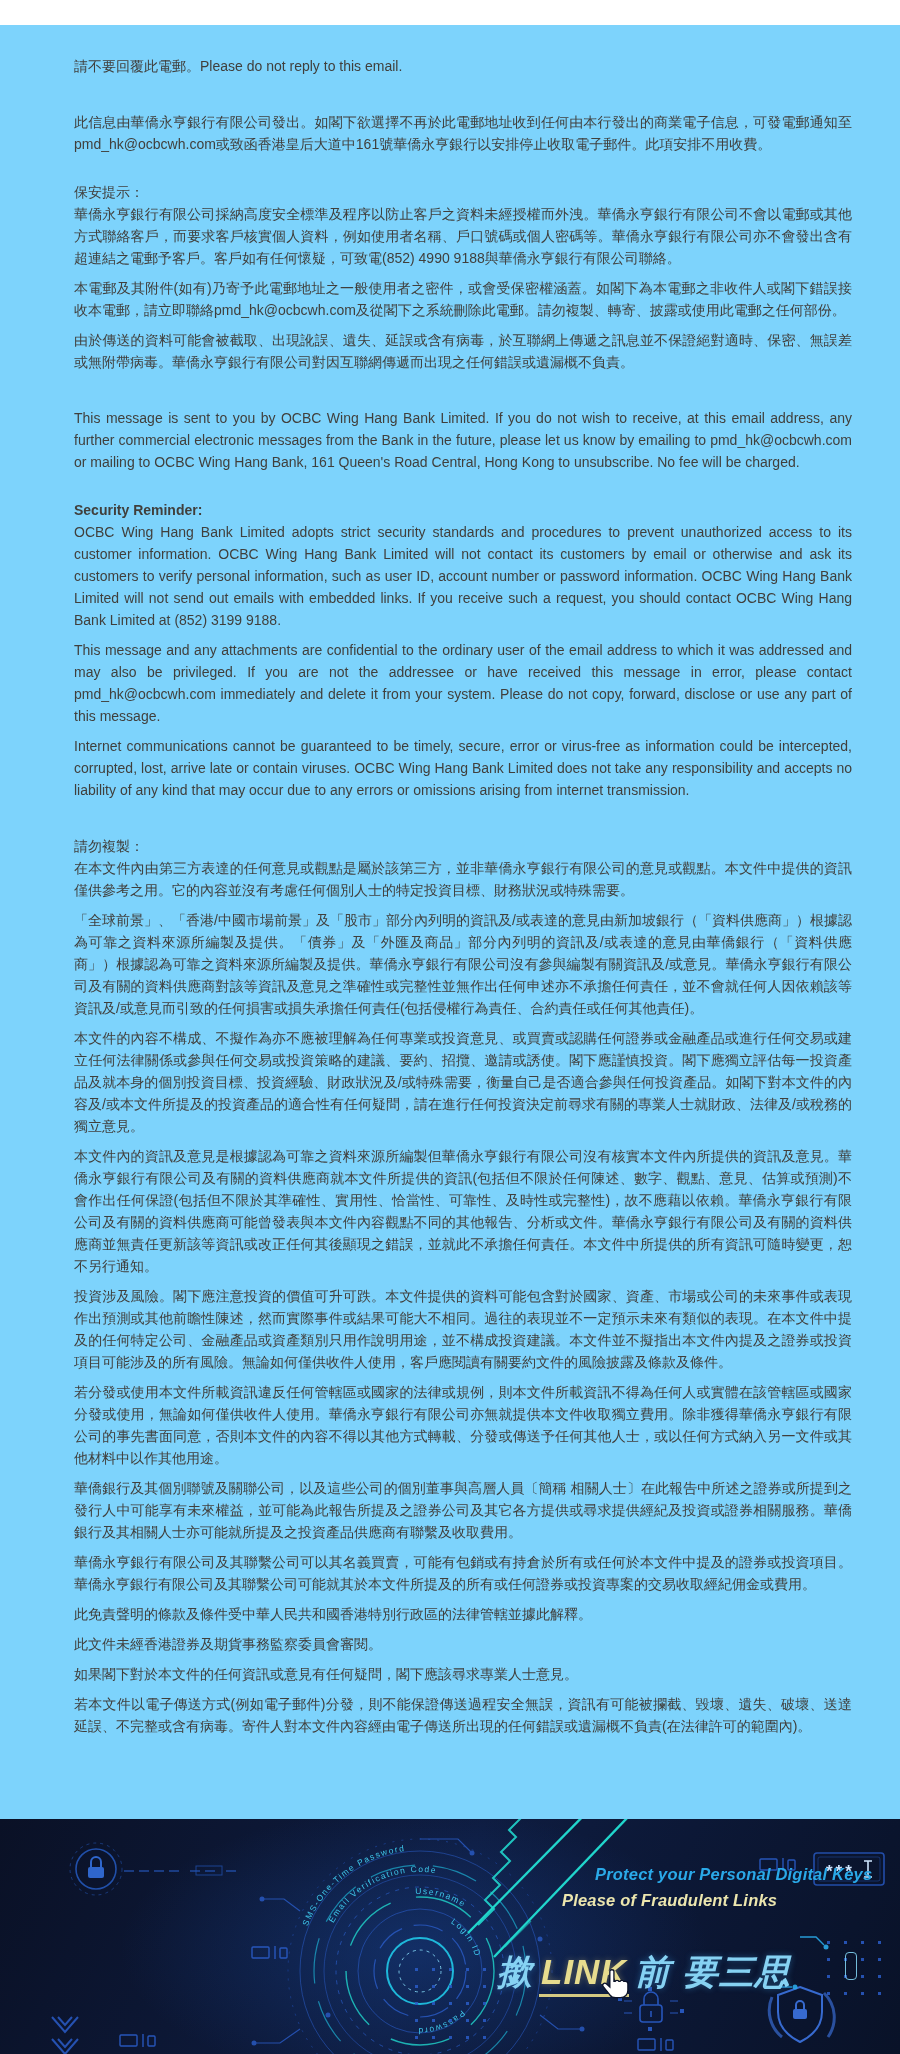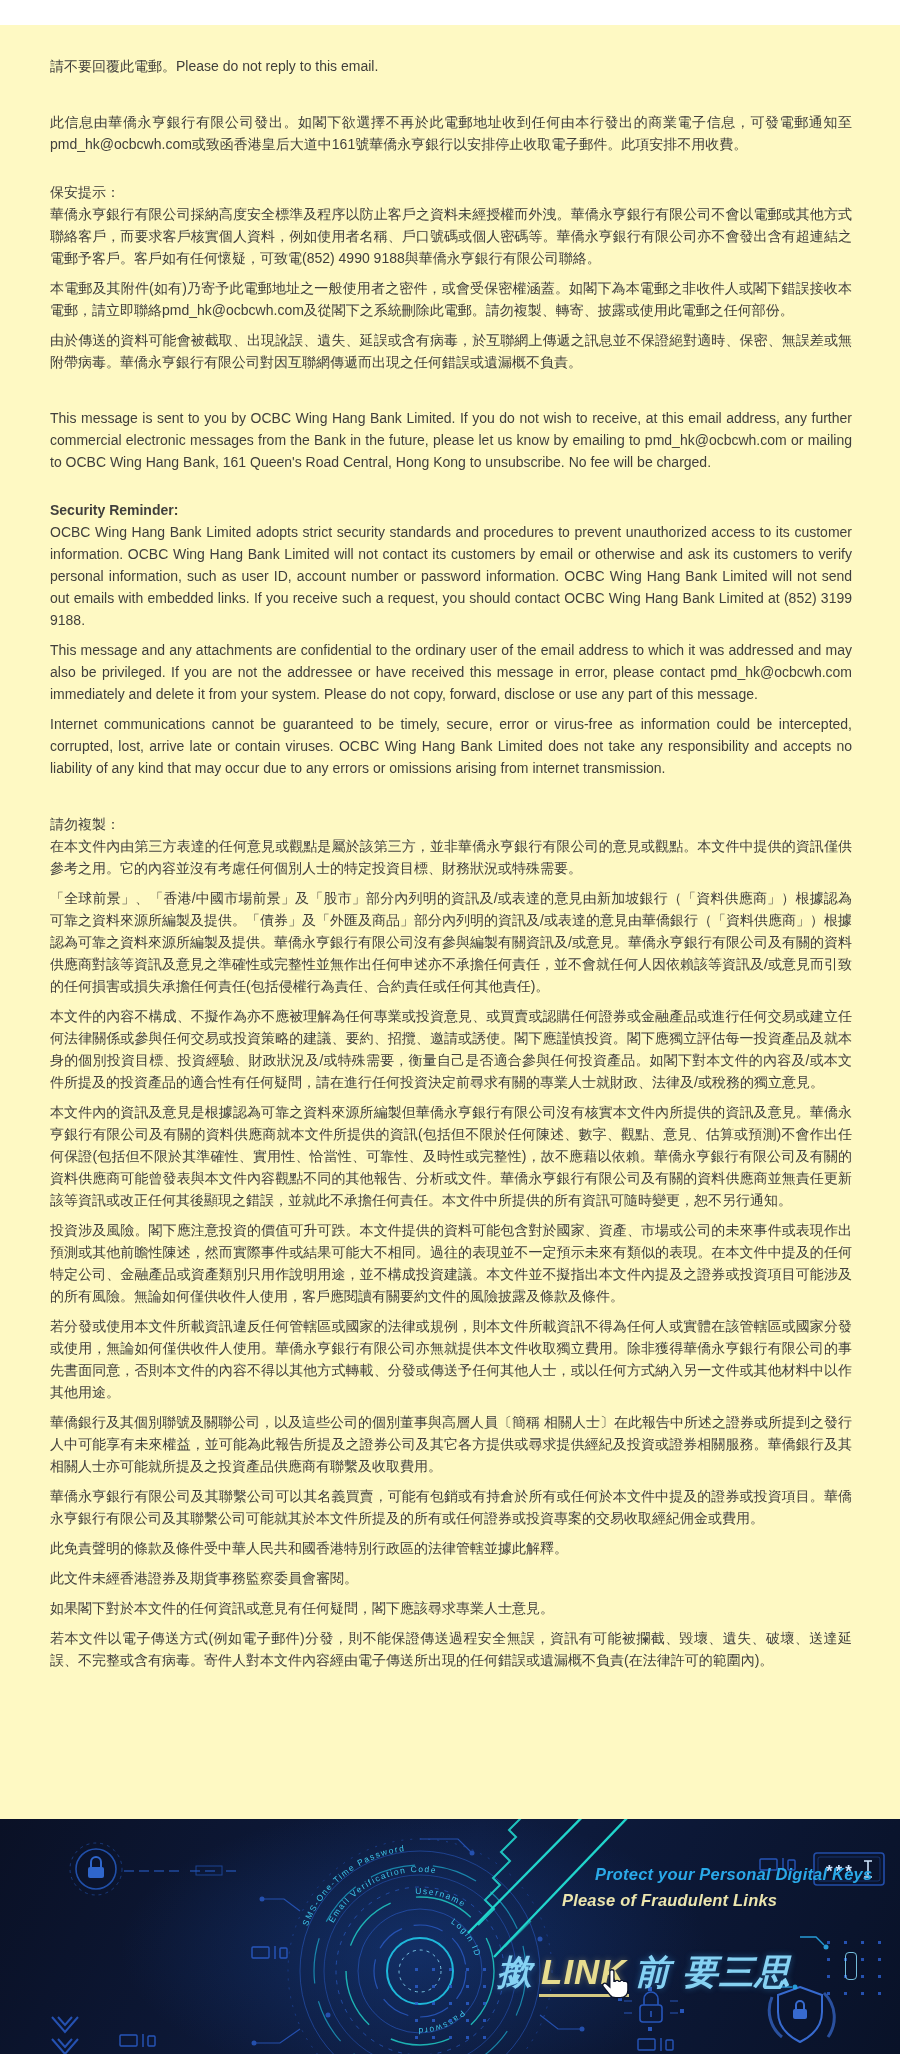--- a/index.html
+++ b/index.html
@@ -4,22 +4,22 @@
 <style>
   html,body{margin:0;padding:0;}
   body{
     width:900px;height:2054px;position:relative;background:#ffffff;
     font-family:"Liberation Sans","DejaVu Sans",sans-serif;
   }
   .page{position:absolute;inset:0;overflow:hidden;background:#ffffff;}
   
   .doc{
     position:absolute;top:25px;left:0;right:0;bottom:235px;
-    background:#fef9c3;box-sizing:border-box;
-    padding:30px 48px 0 50px;overflow:hidden;
+    background:#7dd3fc;box-sizing:border-box;
+    padding:30px 48px 0 74px;overflow:hidden;
   }
   .doc p{
     margin:0 0 8px 0;font-size:14px;line-height:22px;color:#403f3c;
     text-align:justify;word-break:break-word;
   }
   .doc p.title-line{margin-bottom:0;}
   .gap-lg{margin-top:34px !important;}
   .gap-md{margin-top:26px !important;}
   .bold{font-weight:bold;}
   

